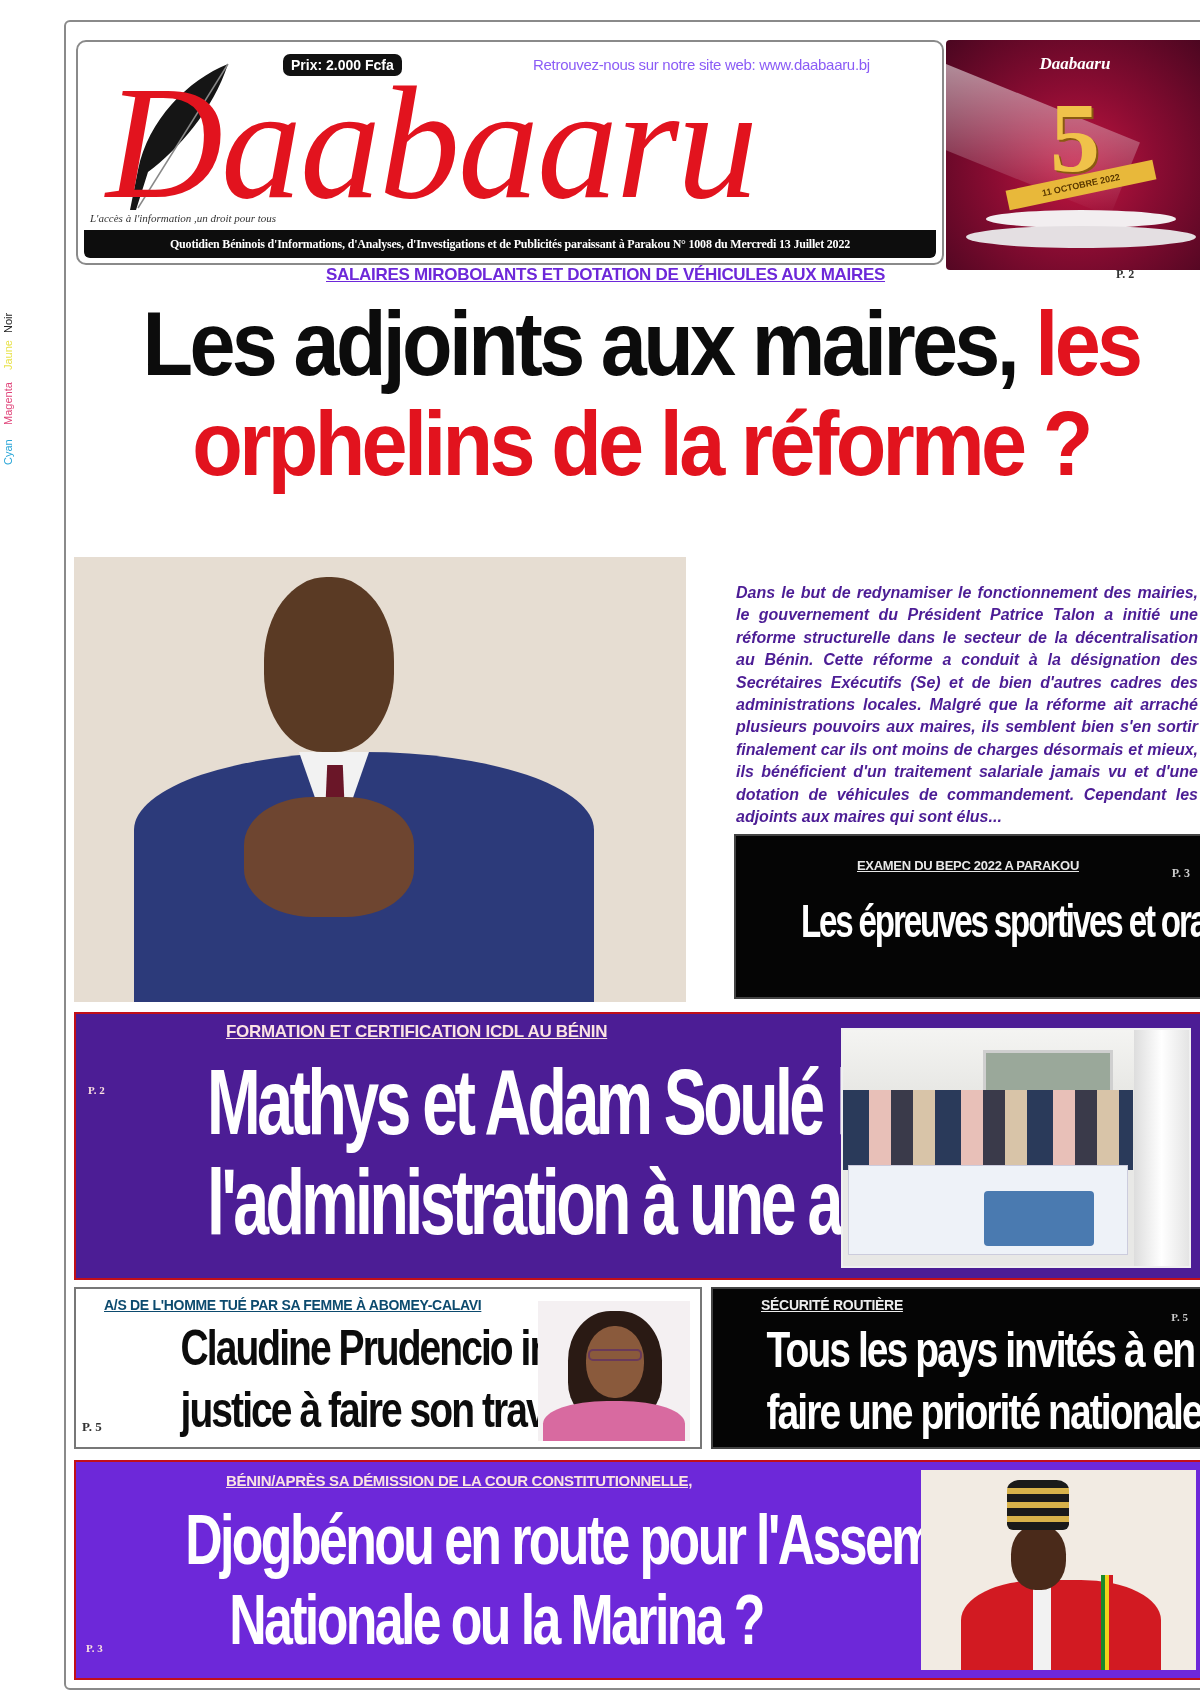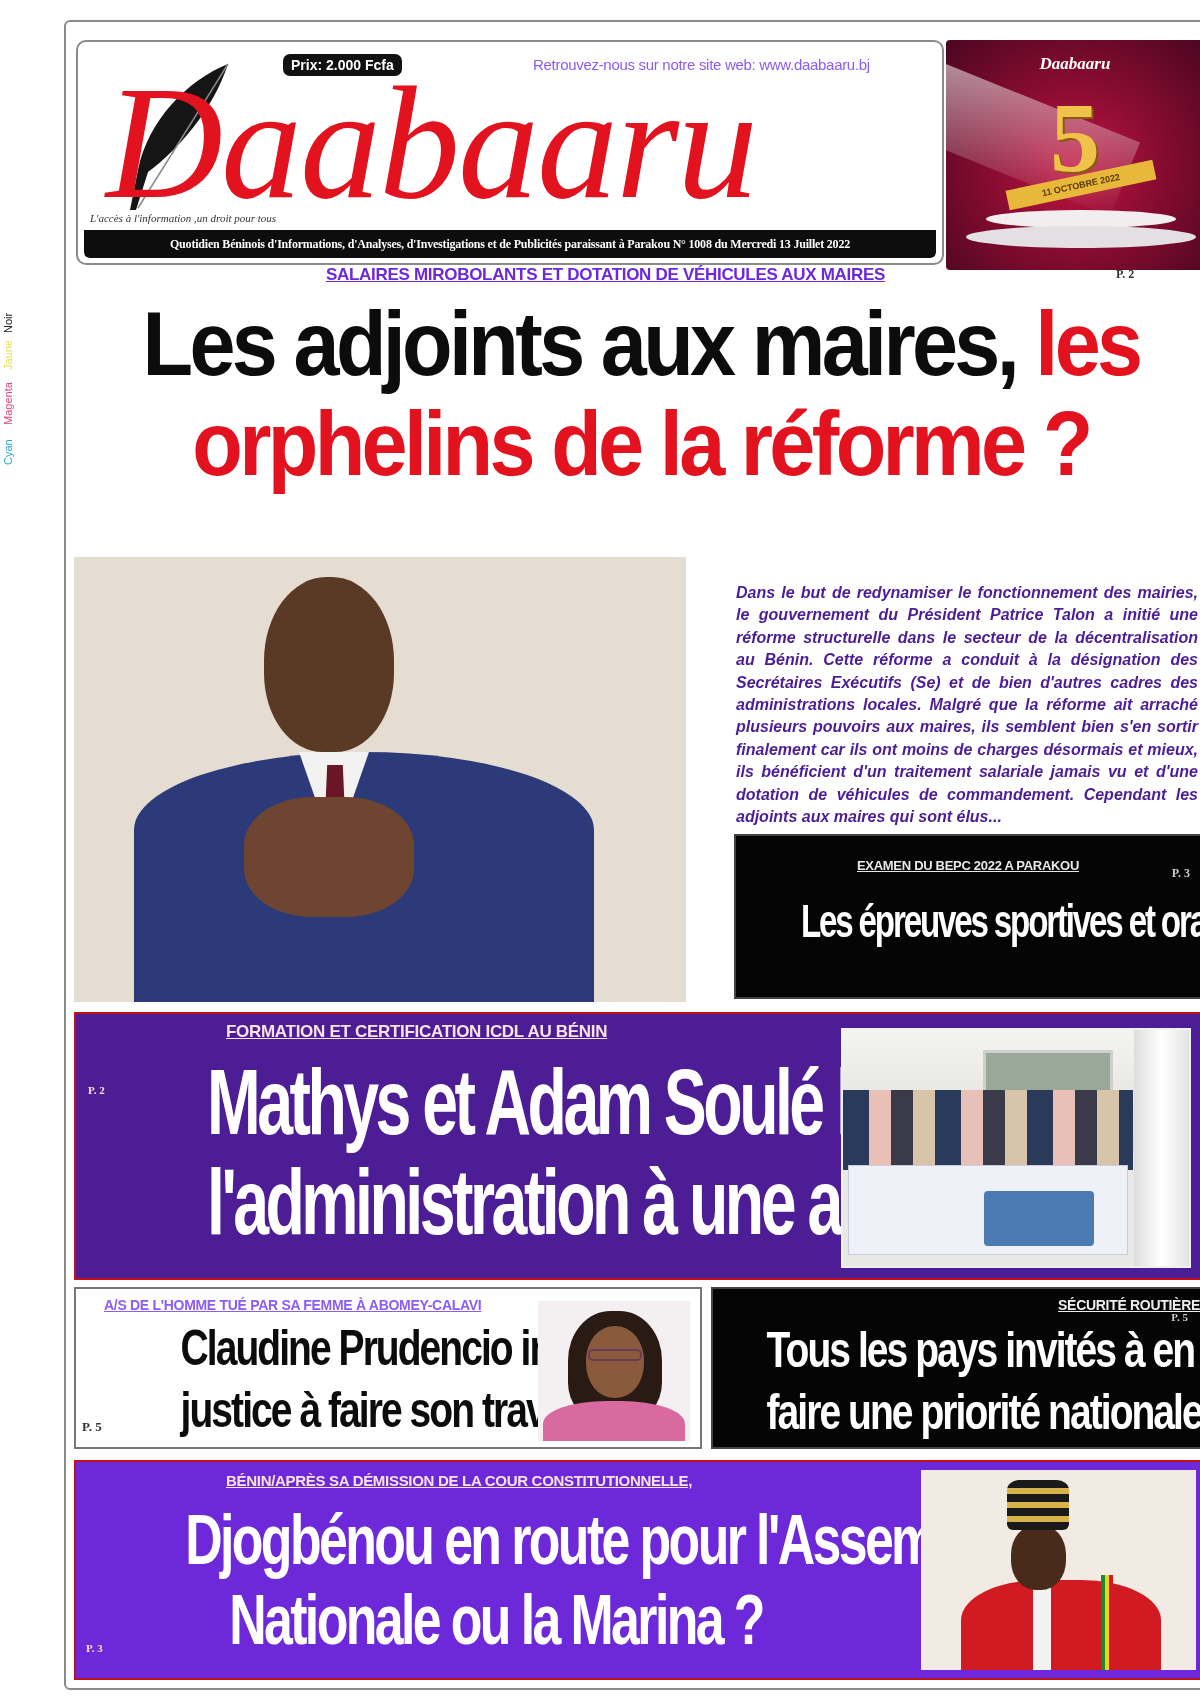--- a/index.html
+++ b/index.html
@@ -63,32 +63,32 @@
   .icdl-photo { position: absolute; left: 765px; top: 14px; width: 350px; height: 240px; background: #e8e8e6; overflow: hidden; border: 2px solid #f0f0f0; }
   .icdl-photo .wall { position: absolute; left: 0; top: 0; width: 100%; height: 120px; background: linear-gradient(#f4f4f2, #dcdcd8); }
   .icdl-photo .window { position: absolute; left: 140px; top: 20px; width: 130px; height: 80px; background: #9aa89a; border: 3px solid #cfcfcf; }
   .icdl-photo .people { position: absolute; left: 0; top: 60px; width: 290px; height: 80px; background: repeating-linear-gradient(90deg, #2a3a5a 0 26px, #e8c0b8 26px 48px, #3a3a4a 48px 70px, #d8c4a8 70px 92px); }
   .icdl-photo .banner { position: absolute; left: 5px; top: 135px; width: 280px; height: 90px; background: #eef2f8; border: 1px solid #ccd; }
   .icdl-photo .banner .screen { position: absolute; left: 135px; top: 25px; width: 110px; height: 55px; background: #4a7ab0; border-radius: 4px; }
   .icdl-photo .column { position: absolute; right: 0; top: 0; width: 55px; height: 100%; background: linear-gradient(90deg, #ddd, #fff, #e4e4e4); }
 
   
   .claudine-box { position: absolute; left: 8px; top: 1265px; width: 628px; height: 162px; border: 2px solid #777; background: #fff; }
-  .claudine-box .kicker { left: 28px; top: 8px; color: #8b5cf6; font-size: 14px; }
+  .claudine-box .kicker { left: 28px; top: 8px; color: #0c4a6e; font-size: 14px; }
   .claudine-box .page-ref { left: 6px; top: 130px; font-size: 13px; }
   .claudine-box .title { position: absolute; left: 10px; width: 430px; top: 28px; text-align: right; color: #0c0c0c; font-family: "Liberation Sans Narrow", "Liberation Sans", sans-serif; font-weight: bold; font-size: 50px; line-height: 62px; letter-spacing: -2.5px; transform: scaleX(0.78); transform-origin: right top; white-space: nowrap; }
   .claudine-photo { position: absolute; left: 462px; top: 12px; width: 152px; height: 140px; background: #f4f0f2; overflow: hidden; }
   .claudine-photo .hair { position: absolute; left: 30px; top: 10px; width: 94px; height: 110px; background: #2a1a14; border-radius: 45% 45% 35% 35%; }
   .claudine-photo .face { position: absolute; left: 48px; top: 25px; width: 58px; height: 72px; background: #8a5a3c; border-radius: 48%; }
   .claudine-photo .glasses { position: absolute; left: 50px; top: 48px; width: 54px; height: 12px; border: 2px solid #6a3a5a; border-radius: 5px; }
   .claudine-photo .dress { position: absolute; left: 5px; top: 100px; width: 142px; height: 50px; background: #d86aa0; border-radius: 45% 45% 0 0; }
 
   
   .securite-box { position: absolute; left: 645px; top: 1265px; width: 491px; height: 162px; background: #050505; border: 2px solid #444; }
-  .securite-box .kicker { left: 0; right: 0; top: 8px; text-align: right; color: #eee; font-size: 14px; padding-left: 48px; }
+  .securite-box .kicker { left: 0; right: 8px; top: 8px; text-align: left; color: #eee; font-size: 14px; padding-left: 48px; }
   .securite-box .page-ref { right: 12px; top: 22px; color: #ccc; font-size: 11px; }
   .securite-box .title { position: absolute; left: 0; right: 0; top: 30px; text-align: center; color: #fff; font-family: "Liberation Sans Narrow", "Liberation Sans", sans-serif; font-weight: bold; font-size: 50px; line-height: 62px; letter-spacing: -2.5px; transform: scaleX(0.78); transform-origin: center top; white-space: nowrap; }
 
   
   .djog-band { position: absolute; left: 8px; top: 1438px; width: 1128px; height: 220px; background: #6d28d9; border: 2px solid #c10f18; }
   .djog-band .kicker { left: 150px; top: 10px; color: #fbe3e3; font-size: 15px; }
   .djog-band .page-ref { left: 10px; top: 180px; color: #fbe0e0; font-size: 11px; }
   .djog-band .title { position: absolute; left: 0; width: 840px; top: 38px; text-align: center; color: #fff; font-family: "Liberation Sans Narrow", "Liberation Sans", sans-serif; font-weight: bold; font-size: 70px; line-height: 80px; letter-spacing: -3.5px; transform: scaleX(0.74); transform-origin: center top; white-space: nowrap; }
   .djog-photo { position: absolute; left: 845px; top: 8px; width: 275px; height: 200px; background: #f2ebe3; overflow: hidden; }
   .djog-photo .cap { position: absolute; left: 86px; top: 10px; width: 62px; height: 50px; background: repeating-linear-gradient(#1a1a1a 0 8px, #d8b24a 8px 14px); border-radius: 20% 20% 6px 6px; }

